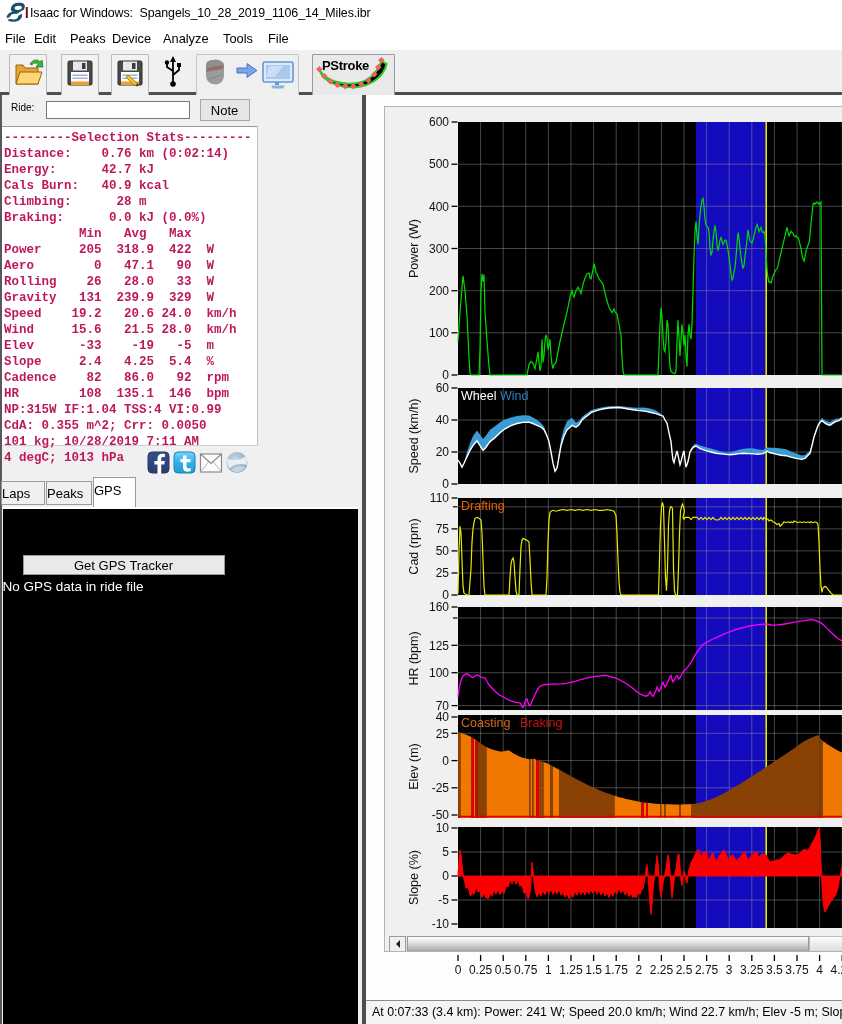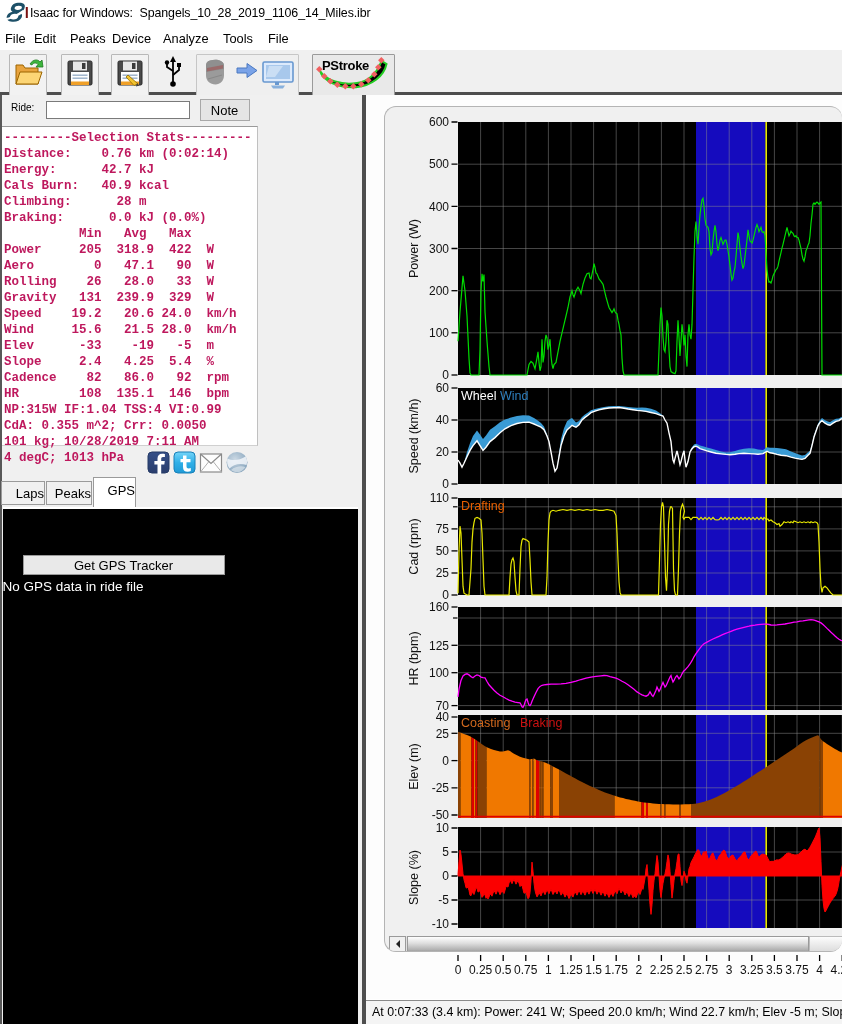--- a/index.html
+++ b/index.html
@@ -3,21 +3,21 @@
 <style>
 *{margin:0;padding:0;box-sizing:border-box}
 body{font-family:"Liberation Sans",sans-serif;background:#fff}
 #root{position:relative;width:842px;height:1024px;background:#fff;overflow:hidden}
 .abs{position:absolute}
 .titletext{font-size:12.4px;color:#000;letter-spacing:-0.1px}
 .menu span{position:absolute;font-size:12.8px;color:#000;top:4px}
 .tbtn{position:absolute;top:54px;height:46px;background:#f2f2f2;border:1px solid #b8b8b8;border-radius:1px}
 .statsbox{position:absolute;left:2px;top:126px;width:256px;height:320px;background:#fff;border-top:1px solid #9a9a9a;border-right:1px solid #c0c0c0;border-bottom:1px solid #d0d0d0}
 .statsbox pre{font-family:"Liberation Mono",monospace;font-weight:bold;font-size:12.5px;line-height:16px;color:#be185d;padding:3px 0 0 2px;letter-spacing:0px}
-.tab{position:absolute;font-size:13px;color:#000;text-align:right;border:1px solid #9a9a9a;background:#f0f0f0;line-height:24px}
+.tab{position:absolute;font-size:13px;color:#000;text-align:left;border:1px solid #9a9a9a;background:#f0f0f0;line-height:24px}
 </style></head><body>
 <div id="root">
 <div class="abs" style="left:0;top:0;width:842px;height:27px;background:#fff">
 <svg class="abs" style="left:4px;top:2px" width="28" height="22">
  <g transform="skewX(-14) translate(4.5 0)">
   <path d="M8 1 C16 0 18 3 17.5 6.5 C17.2 8.6 15.5 10 13.5 10.5 C16 11.2 17.5 13 17 15.5 C16.3 19 12 20.5 7 19.5 C3.5 18.8 1.5 16.5 2 13.5 C2.4 11.2 4.5 10.2 6.5 9.8 C4.8 9 3.6 7.5 4 5.2 C4.4 2.8 6 1.3 8 1 Z" fill="#1d5068"></path>
   <ellipse cx="11.2" cy="5.8" rx="3.6" ry="2.1" fill="#fff"></ellipse>
   <ellipse cx="9.3" cy="14.6" rx="4.1" ry="2.9" fill="#fff"></ellipse>
  </g>
  <path d="M0 16.5 C6 15.5 13 12.5 19 8 L20 10.2 C14 14.5 7 17.2 0.6 18.4 Z" fill="#fff"></path>
@@ -166,21 +166,21 @@
     <div class="tab" style="left:1px;top:481px;width:44px;height:24px">Laps</div>
 <div class="tab" style="left:46px;top:481px;width:46px;height:24px">Peaks</div>
 <div class="tab" style="left:93px;top:476.5px;width:43px;height:30px;background:#fff;border-bottom:none;line-height:25px">GPS</div>
 <div class="abs" style="left:2.5px;top:506.5px;width:355px;height:2.5px;background:#fff"></div>
     <div class="abs" style="left:2.5px;top:509px;width:355px;height:515px;background:#000">
 <div class="abs" style="left:20px;top:45.5px;width:202px;height:20.5px;background:#e9e9e9;border:1px solid #9a9a9a;font-size:13px;color:#000;text-align:center;line-height:19px">Get GPS Tracker</div>
 <div class="abs" style="left:0px;top:70px;width:242px;text-align:left;font-size:13.5px;color:#fff">No GPS data in ride file</div>
 </div>
     <div class="abs" style="left:362px;top:95px;width:4px;height:929px;background:#4e4e4e"></div>
     <div class="abs" style="left:366px;top:95px;width:476px;height:904px;background:#fdfdfd"></div>
-    <div class="abs" style="left:384px;top:106px;width:458px;height:846px;background:#f0f0f0;border:1.5px solid #b4b4b4;border-radius:12px;border-right:none;overflow:hidden">
+    <div class="abs" style="left:384px;top:106px;width:458px;height:846px;background:#f0f0f0;border:1.5px solid #b4b4b4;border-radius:0;border-right:none;overflow:hidden">
       <svg width="458" height="846" style="position:absolute;left:0;top:0">
         <style>.al{font:12px "Liberation Sans",sans-serif;fill:#111}.at{font:12.5px "Liberation Sans",sans-serif;fill:#111}.cl{font:12.5px "Liberation Sans",sans-serif}</style>
         <rect x="73" y="15" width="385" height="253" fill="#000"></rect>
         <rect x="311" y="15" width="69.5" height="253" fill="#150bbe"></rect>
         <line x1="95.6" y1="15" x2="95.6" y2="268" stroke="rgba(140,140,140,0.5)" stroke-width="1"></line>
         <line x1="118.2" y1="15" x2="118.2" y2="268" stroke="rgba(140,140,140,0.5)" stroke-width="1"></line>
         <line x1="140.8" y1="15" x2="140.8" y2="268" stroke="rgba(140,140,140,0.5)" stroke-width="1"></line>
         <line x1="163.4" y1="15" x2="163.4" y2="268" stroke="rgba(140,140,140,0.5)" stroke-width="1"></line>
         <line x1="186.0" y1="15" x2="186.0" y2="268" stroke="rgba(140,140,140,0.5)" stroke-width="1"></line>
         <line x1="208.6" y1="15" x2="208.6" y2="268" stroke="rgba(140,140,140,0.5)" stroke-width="1"></line>

